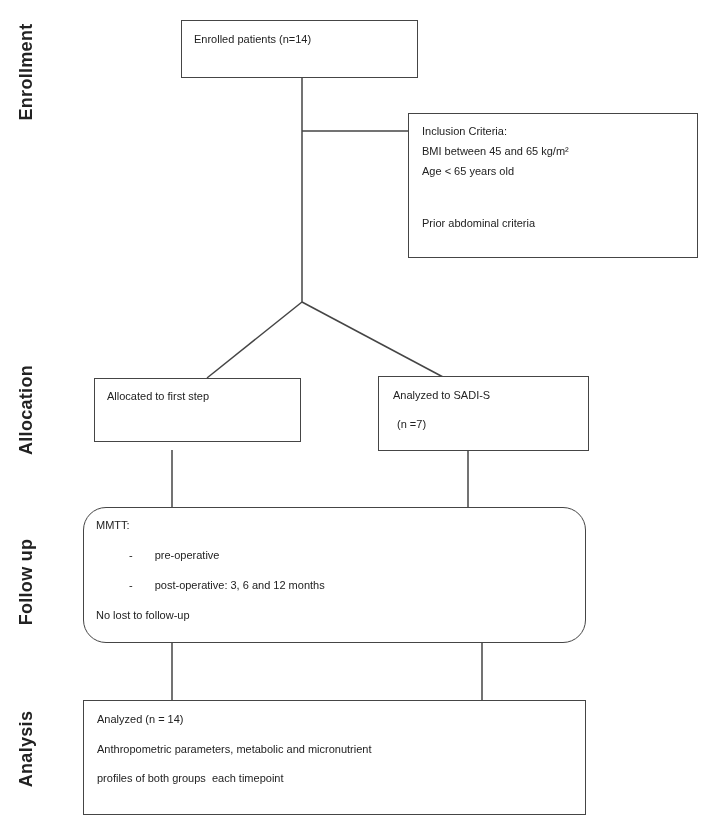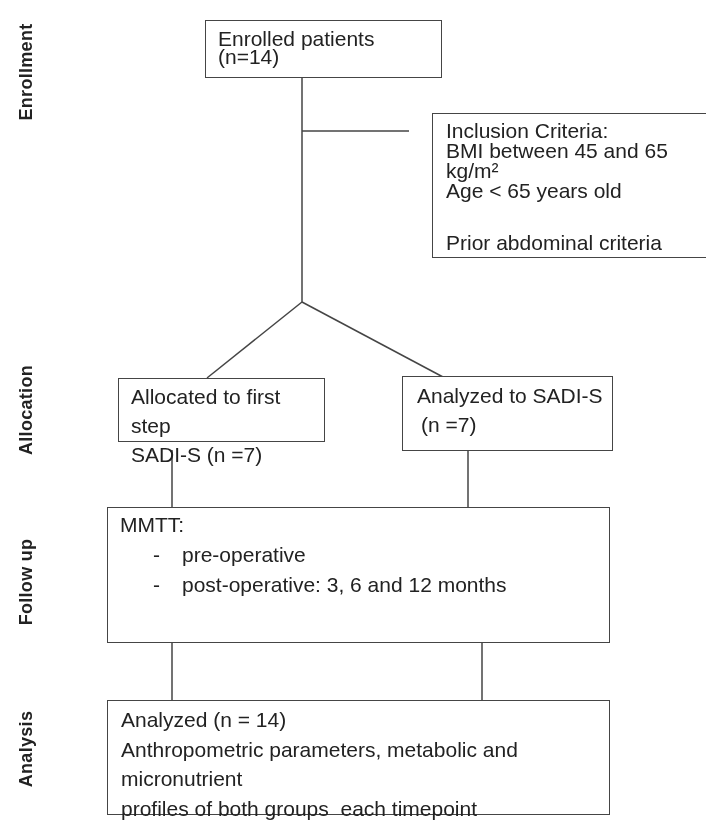--- a/index.html
+++ b/index.html
@@ -35,36 +35,35 @@
   .stage-enrollment { left: -44px; top: 55px; }
   .stage-allocation { left: -44px; top: 393px; }
   .stage-followup   { left: -44px; top: 565px; }
   .stage-analysis   { left: -44px; top: 732px; }
 
   .box {
     position: absolute;
     box-sizing: border-box;
     border: 1.6px solid #454545;
     background: #ffffff;
-    font-size: 21px;
+    font-size: 11px;
     line-height: 20px;
-    margin-left: 24px;
   }
   .box-line { white-space: pre-wrap; }
   .bold { font-weight: normal; }
 
   .box-enrolled  { left: 181px; top: 20px;  width: 237px; height: 58px;  padding: 9px 8px 0 12px; line-height: 18px; }
   .box-criteria  { left: 408px; top: 113px; width: 290px; height: 145px; padding: 7px 8px 0 13px; line-height: 20px; }
   .criteria-spacer { height: 32px; }
 
   .box-alloc-left  { left: 94px;  top: 378px; width: 207px; height: 64px; padding: 3px 4px 0 12px; line-height: 29px; }
   .box-alloc-right { left: 378px; top: 376px; width: 211px; height: 75px; padding: 4px 8px 0 14px; line-height: 29px; }
   .indent-small { padding-left: 4px; }
 
-  .box-followup { left: 83px; top: 507px; width: 503px; height: 136px; padding: 2px 10px 0 12px; line-height: 30px; }
+  .box-followup { left: 83px; top: 507px; width: 503px; height: 136px; padding: 2px 10px 0 12px; line-height: 30px; border-radius: 23px; }
   .bullet-row { display: flex; }
   .bullet-dash { margin-left: 33px; }
   .bullet-text { margin-left: 22px; }
 
   .box-analysis { left: 83px; top: 700px; width: 503px; height: 115px; padding: 4px 12px 8px 13px; line-height: 29.5px; }
 </style>
 </head>
 <body>
 
 <div class="canvas">
@@ -92,38 +91,38 @@
   <div class="box box-criteria">
     <div class="box-line bold">Inclusion Criteria:</div>
     <div class="box-line">BMI between 45 and 65 kg/m²</div>
     <div class="box-line">Age &lt; 65 years old</div>
     <div class="criteria-spacer"></div>
     <div class="box-line">Prior abdominal criteria</div>
   </div>
 
   <div class="box box-alloc-left">
     <div class="box-line">Allocated to first step</div>
-    <div class="box-line">SADI-S (n =7)</div>
   </div>
 
   <div class="box box-alloc-right">
     <div class="box-line">Analyzed to SADI-S</div>
     <div class="box-line indent-small">(n =7)</div>
   </div>
 
   <div class="box box-followup">
     <div class="box-line">MMTT:</div>
     <div class="bullet-row">
       <span class="bullet-dash">-</span>
       <span class="bullet-text">pre-operative</span>
     </div>
     <div class="bullet-row">
       <span class="bullet-dash">-</span>
       <span class="bullet-text">post-operative: 3, 6 and 12 months</span>
     </div>
+    <div class="box-line">No lost to follow-up</div>
   </div>
 
   <div class="box box-analysis">
     <div class="box-line">Analyzed (n = 14)</div>
     <div class="box-line">Anthropometric parameters, metabolic and micronutrient</div>
     <div class="box-line">profiles of both groups  each timepoint</div>
   </div>
 
 </div>
 

